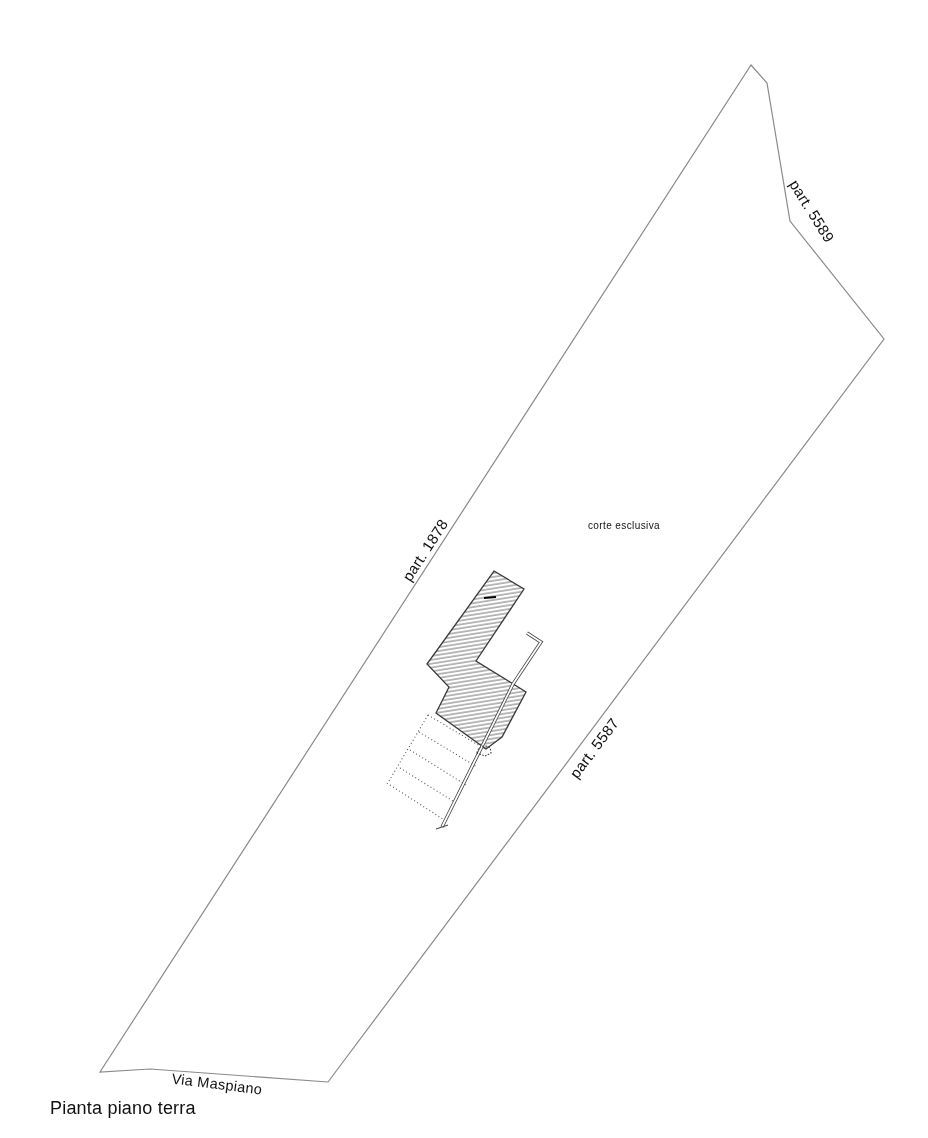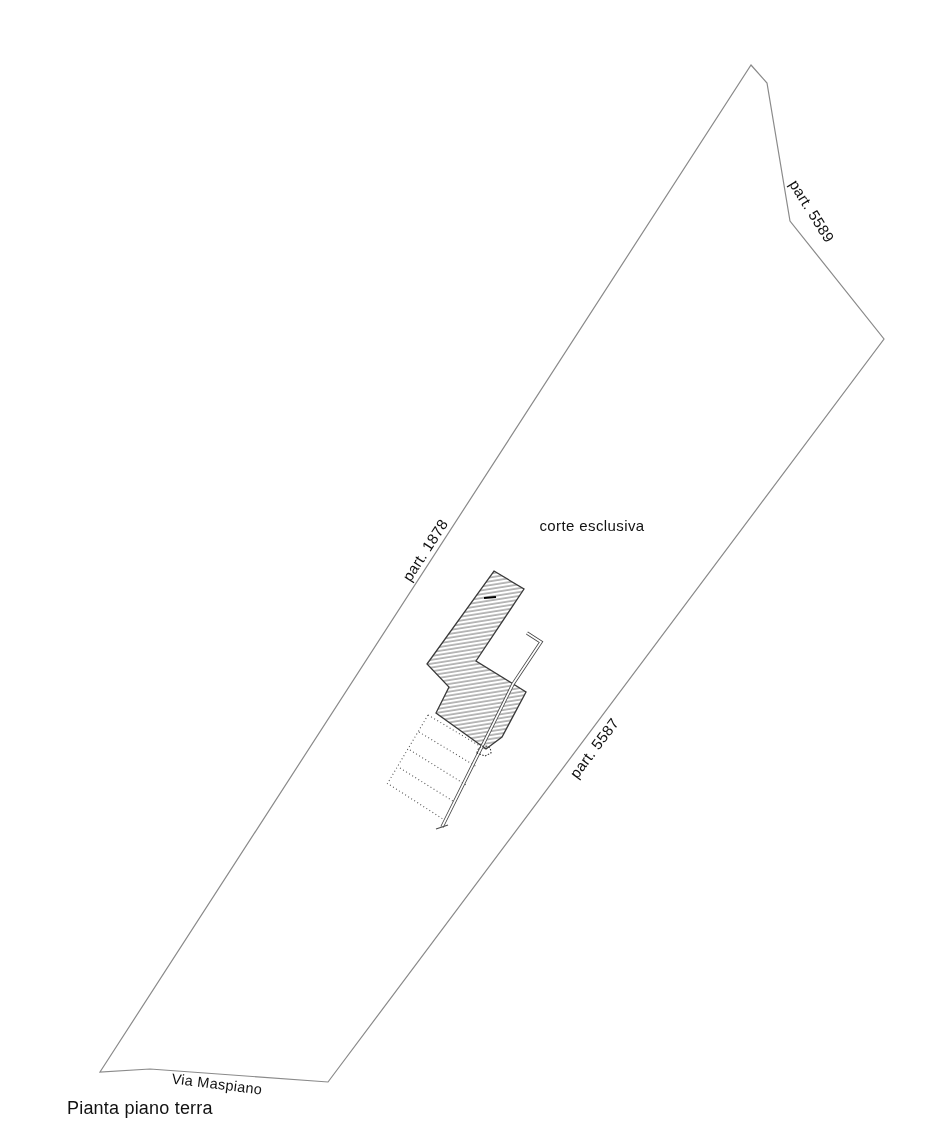--- a/index.html
+++ b/index.html
@@ -12,29 +12,29 @@
   }
   #canvas svg{position:absolute;left:0;top:0;}
   .lbl{
     position:absolute;
     color:#111111;
     white-space:nowrap;
     transform-origin:center center;
     font-family:"Liberation Sans", sans-serif;
   }
   .lbl-rot{font-size:15px;letter-spacing:0.3px;}
-  .lbl-court{font-size:15px;letter-spacing:0.4px;}
+  .lbl-court{font-size:10px;letter-spacing:0.4px;margin-left:32px;}
   .lbl-street{font-size:14.5px;letter-spacing:0.3px;}
   .lbl-title{font-size:18px;letter-spacing:0.2px;}
   .p5589{left:812px;top:211px;transform:translate(-50%,-50%) rotate(58deg);}
   .p1878{left:425px;top:550px;transform:translate(-50%,-50%) rotate(-57deg);}
   .p5587{left:594px;top:748px;transform:translate(-50%,-50%) rotate(-53deg);}
   .pcourt{left:592px;top:525px;transform:translate(-50%,-50%);}
   .pstreet{left:217px;top:1084px;transform:translate(-50%,-50%) rotate(7deg);}
-  .ptitle{left:67px;top:1098px;}
+  .ptitle{left:50px;top:1098px;}
 </style>
 </head>
 <body>
 
 <div id="canvas">
 
   <svg width="928" height="1138" viewBox="0 0 928 1138">
     <defs>
       <pattern id="hatch" patternUnits="userSpaceOnUse" width="7" height="3.8" patternTransform="rotate(-9)">
         <line x1="0" y1="1" x2="7" y2="1" stroke="#5f5f5f" stroke-width="0.9"></line>

